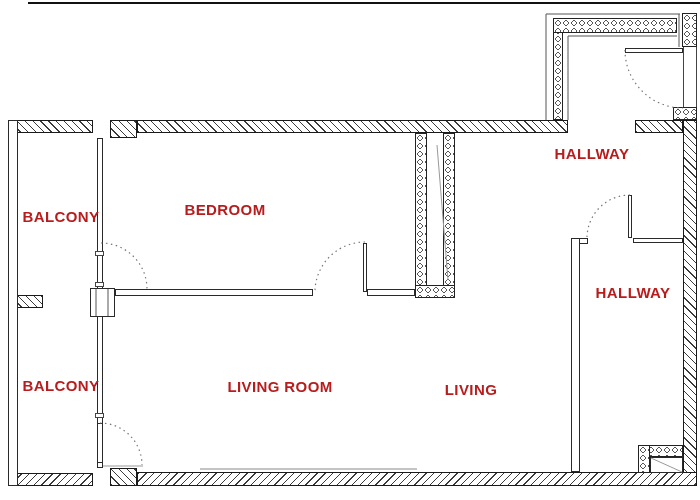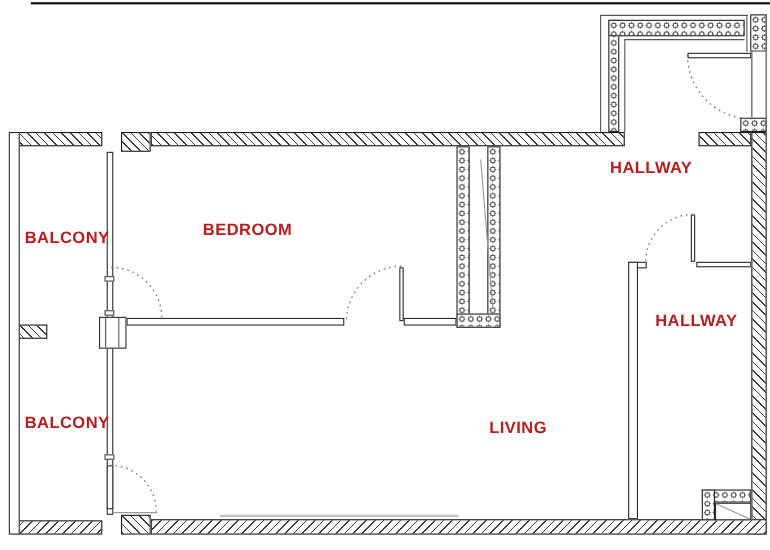--- a/index.html
+++ b/index.html
@@ -96,15 +96,16 @@
       <path d="M651 458 L682 472"></path>
       <path d="M103 466 L143 466"></path>
     </g>
   </svg>
 
   <div class="room-label" style="left:61px;top:216px">BALCONY</div>
   <div class="room-label" style="left:225px;top:209px">BEDROOM</div>
   <div class="room-label" style="left:592px;top:153px">HALLWAY</div>
   <div class="room-label" style="left:633px;top:292px">HALLWAY</div>
   <div class="room-label" style="left:61px;top:385px">BALCONY</div>
+  <div class="room-label" style="left:280px;top:386px">LIVING ROOM</div>
   <div class="room-label" style="left:471px;top:389px">LIVING</div>
 
 </div>
 
 </body></html>

